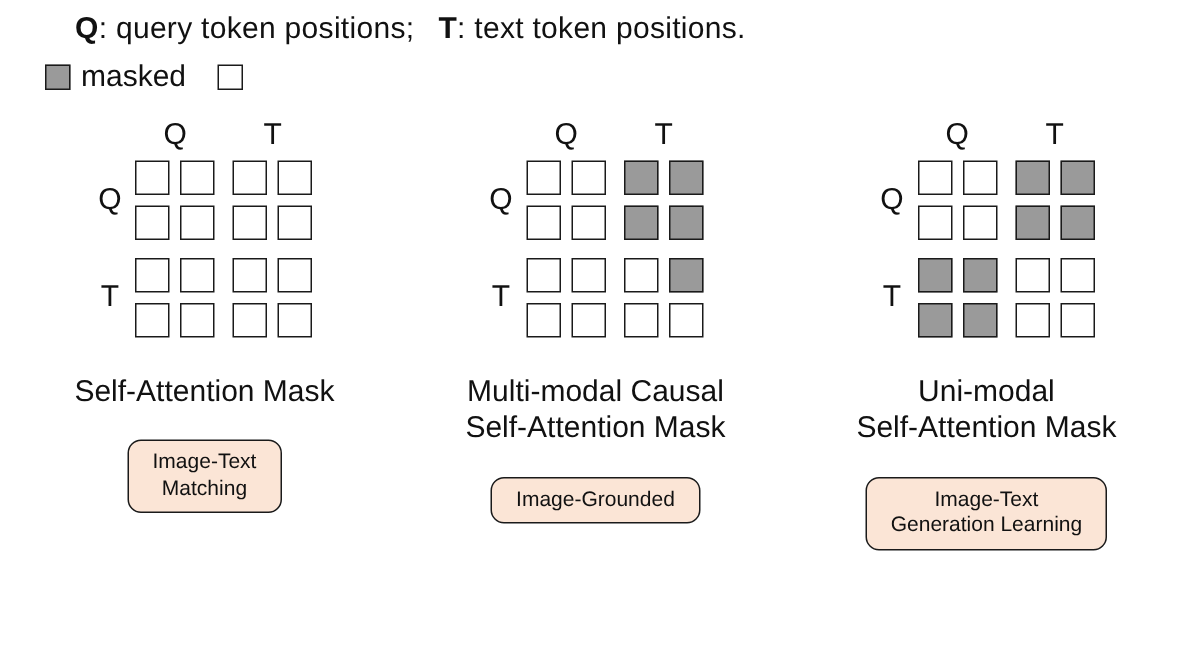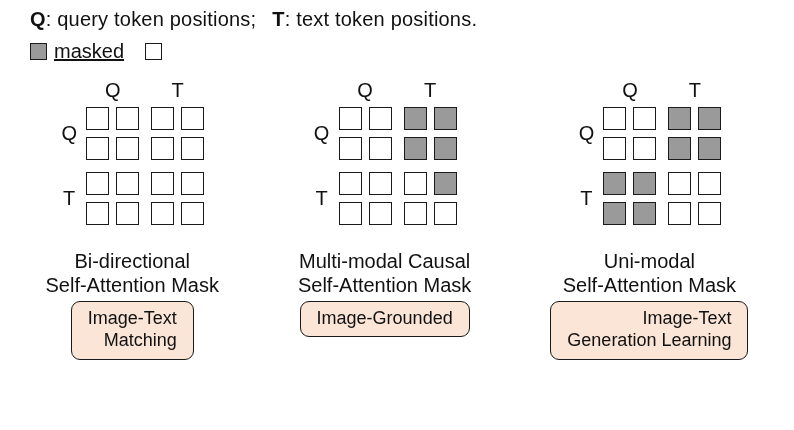--- a/index.html
+++ b/index.html
@@ -2,24 +2,24 @@
 <html style="--masked: #9a9a9a; --boxfill: #fbe5d6;"><head>
 <meta charset="utf-8">
 <style>
   html, body { margin: 0; padding: 0; background: #ffffff; }
   .figure {
     width: 794px; height: 430px;
     font-family: "Liberation Sans", sans-serif;
     color: #111; overflow: hidden; box-sizing: border-box;
     padding-top: 8px;
   }
-  .legend-line1 { padding-left: 30px; font-size: 20px; letter-spacing: 0.2px; }
+  .legend-line1 { padding-left: 30px; font-size: 20px; letter-spacing: 0.2px; margin-left: 20px; }
   .legend-line1 .term { font-weight: bold; }
   .legend-line1 .sep { display: inline-block; width: 16px; }
-  .legend-line2 { padding-left: 30px; margin-top: 9px; display: flex; align-items: center; gap: 7px; font-size: 20px; text-decoration: underline; }
+  .legend-line2 { padding-left: 30px; margin-top: 9px; display: flex; align-items: center; gap: 7px; font-size: 20px; }
   .swatch { width: 17px; height: 17px; border: 1.6px solid #1a1a1a; box-sizing: border-box; display: inline-block; }
   .swatch.masked { background: var(--masked, #9a9a9a); }
   .swatch.unmasked { background: #ffffff; margin-left: 14px; }
 
   .panels { display: flex; justify-content: space-around; margin-top: 16px; padding: 0 6px; }
   .panel { display: flex; flex-direction: column; align-items: center; }
 
   .col-labels { display: flex; gap: 12px; margin-left: 26px; margin-bottom: 5px; }
   .col-labels span { width: 53px; text-align: center; font-size: 20px; }
 
@@ -28,24 +28,24 @@
   .row-labels span { height: 53px; display: flex; align-items: center; justify-content: center; font-size: 20px; width: 18px; }
 
   .blocks { display: grid; grid-template-columns: auto auto; gap: 12px; }
   .block { display: grid; grid-template-columns: repeat(2, 23px); grid-auto-rows: 23px; gap: 7px; }
   .cell { box-sizing: border-box; border: 1.7px solid #1a1a1a; background: #ffffff; }
   .cell.masked { background: var(--masked, #9a9a9a); }
 
   .caption { margin-top: 24px; text-align: center; font-size: 20px; line-height: 1.22; }
 
   .task-box {
-    margin-top: 3px; background: var(--boxfill, #fbe5d6);
+    margin-top: 20px; background: var(--boxfill, #fbe5d6);
     border: 1.7px solid #1a1a1a; border-radius: 9px;
-    padding: 5px 16px 7px 16px; text-align: right;
-    font-size: 18px; line-height: 1.25;
+    padding: 5px 16px 7px 16px; text-align: center;
+    font-size: 14px; line-height: 1.25;
   }
 </style>
 </head>
 <body>
 
 <div class="figure">
 
   <div class="legend-line1">
     <span class="term">Q</span><span>: query token positions;</span><span class="sep"></span><span class="term">T</span><span>: text token positions.</span>
   </div>
@@ -89,21 +89,20 @@
             </div>
             <div class="block">
               <div class="cell"></div>
               <div class="cell"></div>
               <div class="cell"></div>
               <div class="cell"></div>
             </div>
           </div>
       </div>
       <div class="caption">
-        <div>Bi-directional</div>
         <div>Self-Attention Mask</div>
       </div>
       <div class="task-box">
         <div>Image-Text</div>
         <div>Matching</div>
       </div>
     </div>
 
     <div class="panel">
       <div class="col-labels">

